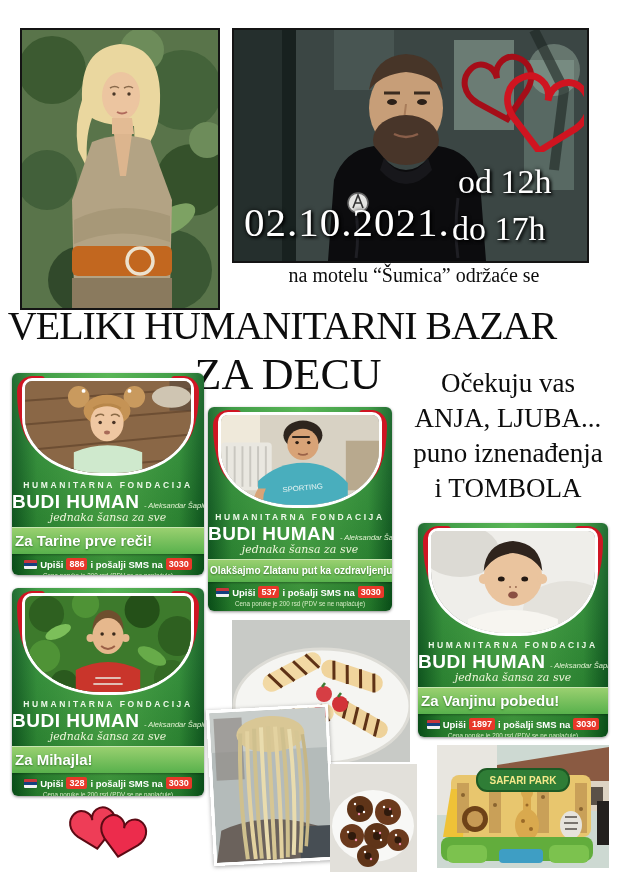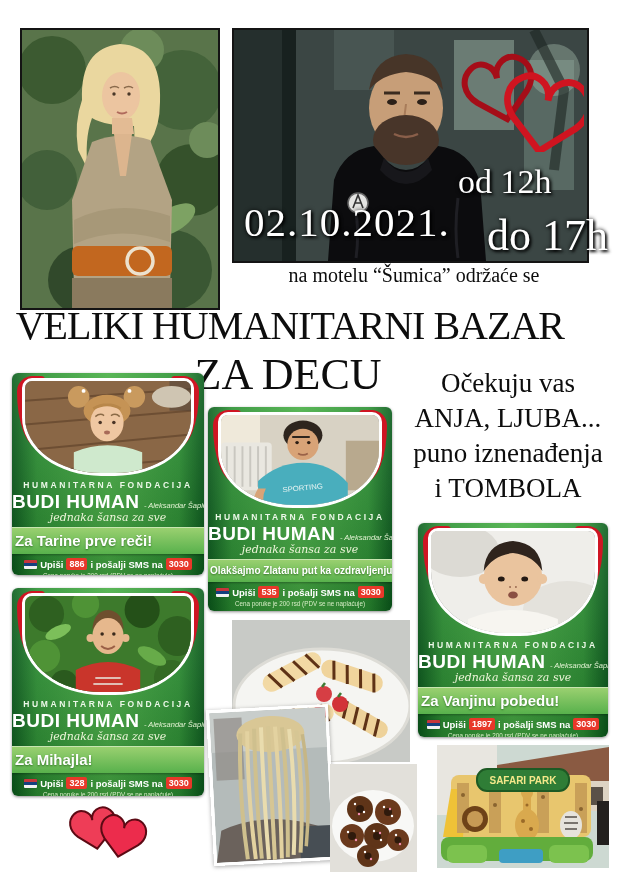--- a/index.html
+++ b/index.html
@@ -5,21 +5,21 @@
   html,body{margin:0;padding:0;background:#fff;}
   .poster{position:relative;width:620px;height:877px;background:#fff;overflow:hidden;
           font-family:"Liberation Serif",serif;}
   .abs{position:absolute;}
   .photo-frame{position:absolute;border:2px solid #141414;box-sizing:border-box;overflow:hidden;background:#333;}
   .photo-frame svg,.plain-photo svg{display:block;width:100%;height:100%;}
   .plain-photo{position:absolute;overflow:hidden;}
   .overlay-text{position:absolute;color:#fff;
      text-shadow:0 0 4px rgba(0,0,0,.95),2px 2px 3px rgba(0,0,0,.85);white-space:nowrap;z-index:5;}
   .venue{position:absolute;top:264px;left:212px;width:404px;text-align:center;font-size:20px;color:#0d0d0d;}
-  .title1{position:absolute;top:302px;left:0;width:564px;text-align:right;font-size:40px;color:#0d0d0d;letter-spacing:-1px;white-space:nowrap;}
+  .title1{position:absolute;top:302px;left:0;width:564px;text-align:center;font-size:40px;color:#0d0d0d;letter-spacing:-1px;white-space:nowrap;}
   .title2{position:absolute;top:349px;left:0;width:576px;text-align:center;font-size:44px;color:#0d0d0d;}
   .expect{position:absolute;top:366px;left:398px;width:220px;text-align:center;font-size:27px;line-height:1.3;color:#0d0d0d;}
 
   .card{position:absolute;box-sizing:border-box;border-radius:6px;overflow:hidden;
         font-family:"Liberation Sans",sans-serif;color:#fff;
         background:linear-gradient(180deg,rgba(255,255,255,.10),rgba(0,0,0,.18)),
                    linear-gradient(90deg,#0a5c1c 0%,#2c9233 13%,#47ae44 50%,#2c9233 87%,#0a5c1c 100%);
         box-shadow:0 1px 3px rgba(0,0,0,.45);}
   .cphoto-zone{position:relative;margin:5px 10px 0;}
   .red-arc{position:absolute;top:-2px;width:28px;height:72px;background:#cf1523;z-index:0;}
@@ -108,21 +108,21 @@
     </svg>
   </div>
 
   <svg class="abs" style="left:448px;top:40px;width:136px;height:112px;z-index:6;" viewBox="0 0 136 112">
     <path d="M52,38 C52,24 66,16 77,23 C88,30 90,45 78,57 L52,80 L27,57 C15,45 17,30 28,23 C39,16 52,24 52,38 Z" fill="none" stroke="#a50d18" stroke-width="6" transform="rotate(-14 52 50)"></path>
     <path d="M52,38 C52,24 66,16 77,23 C88,30 90,45 78,57 L52,80 L27,57 C15,45 17,30 28,23 C39,16 52,24 52,38 Z" fill="none" stroke="#cf1420" stroke-width="5.5" transform="translate(34,14) scale(1.22) rotate(10 52 50)"></path>
   </svg>
 
   <div class="overlay-text" style="left:458px;top:163px;font-size:34px;">od 12h</div>
   <div class="overlay-text" style="left:244px;top:198px;font-size:41px;letter-spacing:1px;">02.10.2021.</div>
-  <div class="overlay-text" style="left:487px;top:210px;font-size:44px;">do 17h</div>
+  <div class="overlay-text" style="left:452px;top:210px;font-size:34px;">do 17h</div>
 
   <div class="venue">na motelu “Šumica” održaće se</div>
   <div class="title1">VELIKI HUMANITARNI BAZAR</div>
   <div class="title2">ZA DECU</div>
 
   <div class="expect">
     <div>Očekuju vas</div>
     <div>ANJA, LJUBA...</div>
     <div>puno iznenađenja</div>
     <div>i TOMBOLA</div>
@@ -196,21 +196,21 @@
     <div class="f-label">HUMANITARNA FONDACIJA</div>
     <div class="f-line">
       <span class="f-name">BUDI HUMAN</span>
       <span class="f-founder">- Aleksandar Šapić</span>
     </div>
     <div class="f-slogan">jednaka šansa za sve</div>
     <div class="band small">Olakšajmo Zlatanu put ka ozdravljenju</div>
     <div class="sms">
       <span class="flag"></span>
       <span>Upiši</span>
-      <span class="code">535</span>
+      <span class="code">537</span>
       <span>i pošalji SMS na</span>
       <span class="code">3030</span>
     </div>
     <div class="price">Cena poruke je 200 rsd (PDV se ne naplaćuje)</div>
   </div>
 
   <div class="card" style="left:418px;top:523px;width:190px;height:214px;">
     <div class="cphoto-zone">
       <div class="red-arc l"></div>
       <div class="red-arc r"></div>

